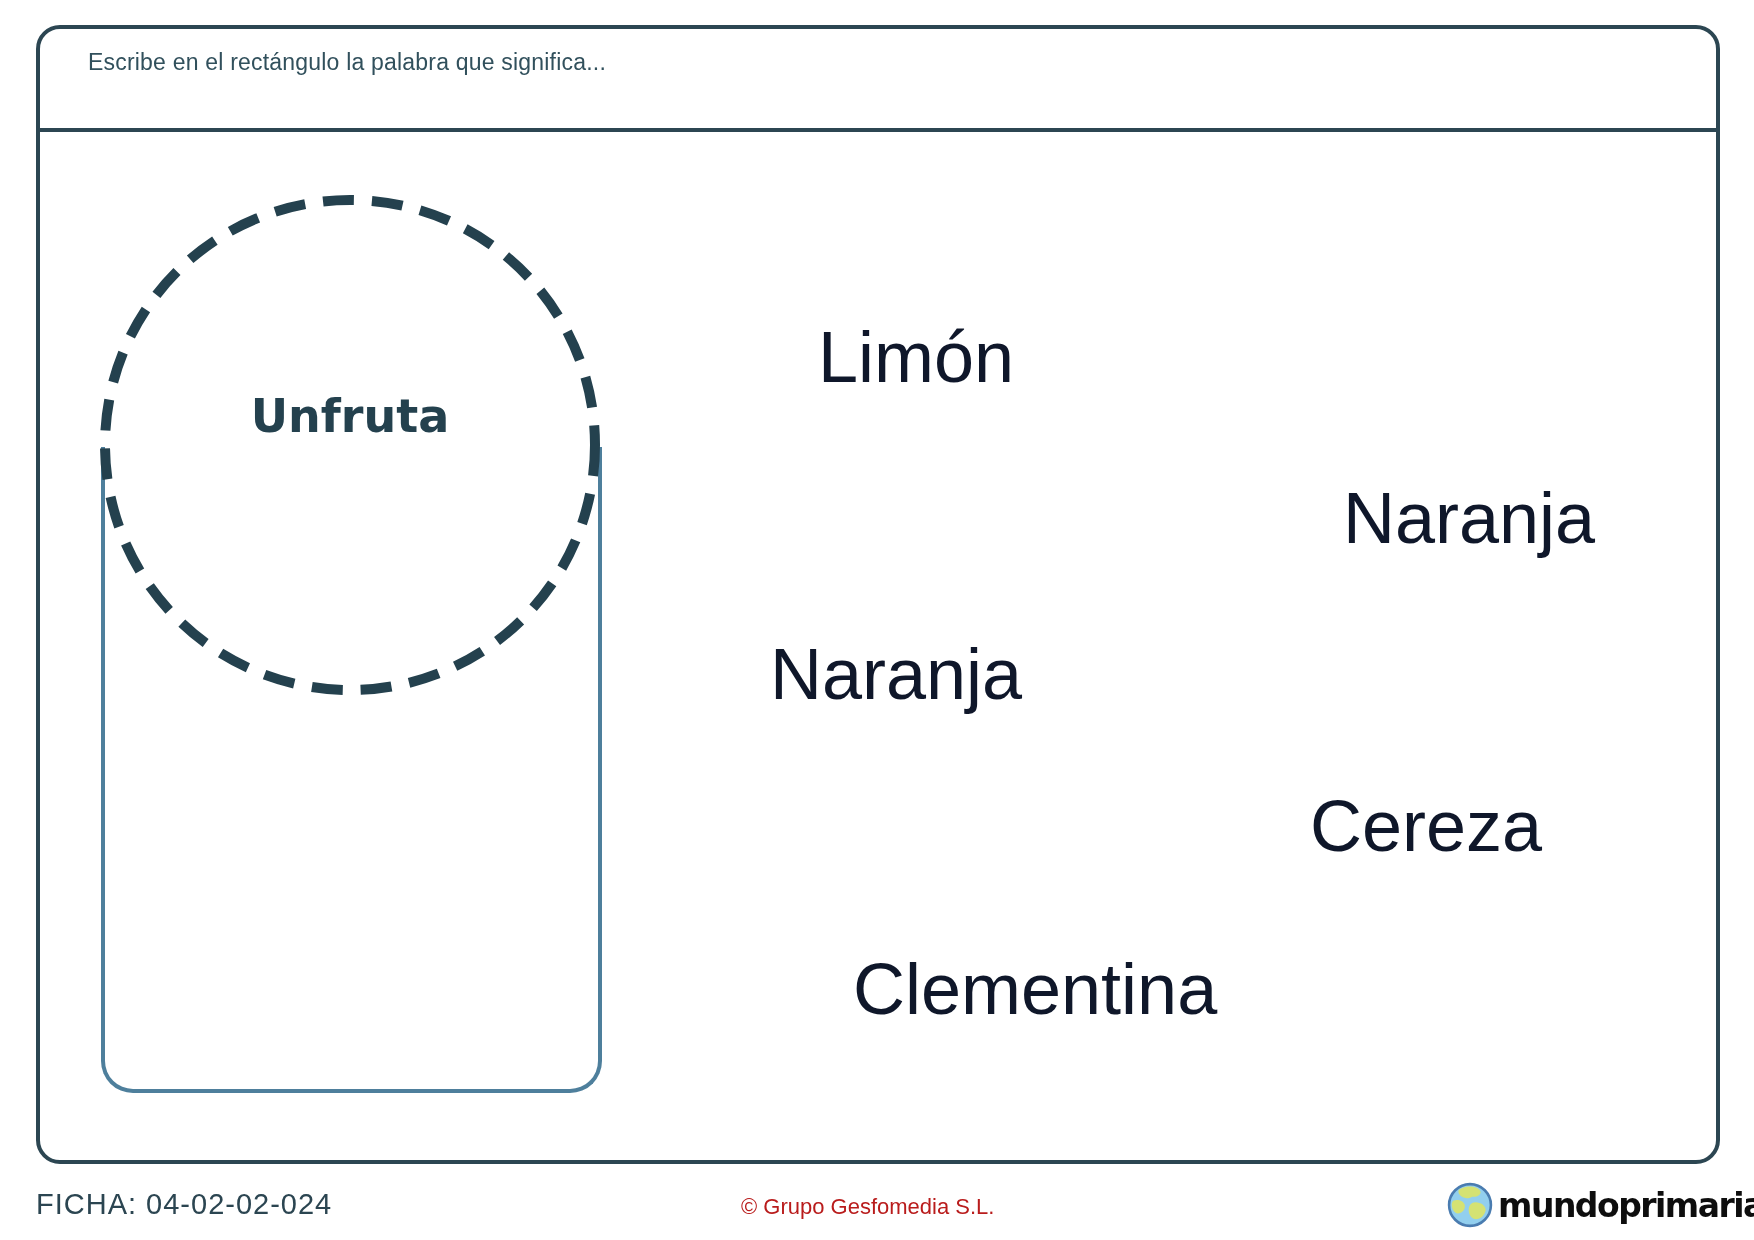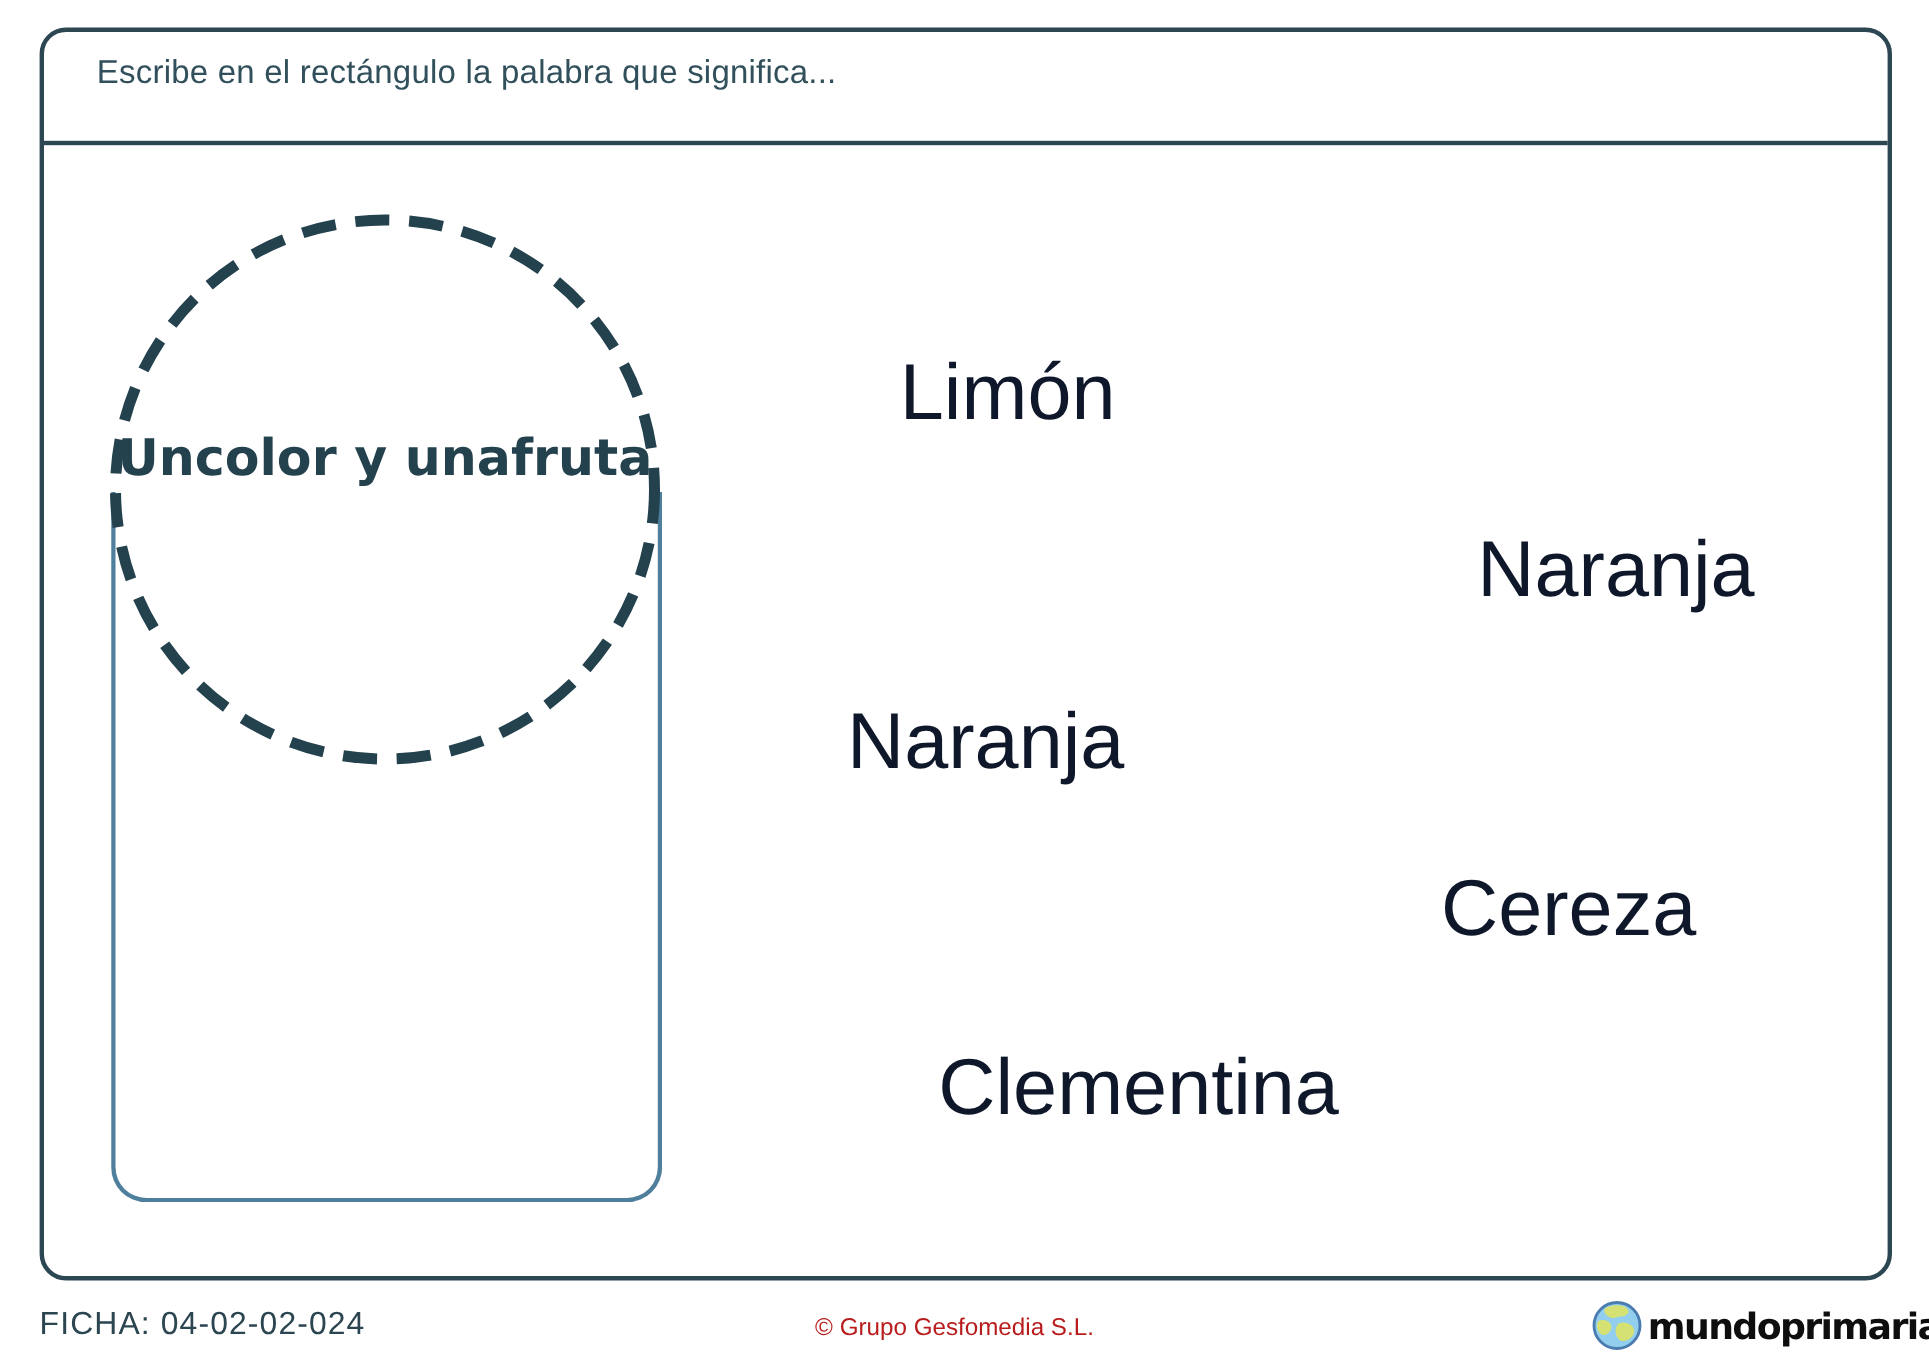--- a/index.html
+++ b/index.html
@@ -21,21 +21,21 @@
     background:#ffffff;
   }
   .header-band{
     position:absolute;left:0;top:0;right:0;
     height:103px;
     border-bottom:4px solid #2c4652;
     box-sizing:border-box;
   }
   .instruction{
     position:absolute;left:48px;top:20px;
-    font-size:30px;
+    font-size:23px;
     letter-spacing:.2px;
     color:#31505c;
     font-family:"Liberation Sans",sans-serif;
   }
   
   .answer-box{
     position:absolute;left:101px;top:447px;
     width:501px;height:646px;
     box-sizing:border-box;
     border:4px solid #4e7f9c;
@@ -111,21 +111,20 @@
 </div>
 
 <div class="answer-box"></div>
 
 <svg class="prompt-circle-svg" viewBox="0 0 510 510" aria-hidden="true">
   <circle cx="255" cy="255" r="245" fill="none" stroke="#24414e" stroke-width="10" stroke-dasharray="31 18"></circle>
 </svg>
 
 <div class="prompt-text">
   <div>Un</div>
-  <div>color y una</div>
   <div>fruta</div>
 </div>
 
 <span class="word word-limon">Limón</span>
 <span class="word word-amarillo">Naranja</span>
 <span class="word word-naranja">Naranja</span>
 <span class="word word-cereza">Cereza</span>
 <span class="word word-clementina">Clementina</span>
 
 <div class="ficha">FICHA: 04-02-02-024</div>

